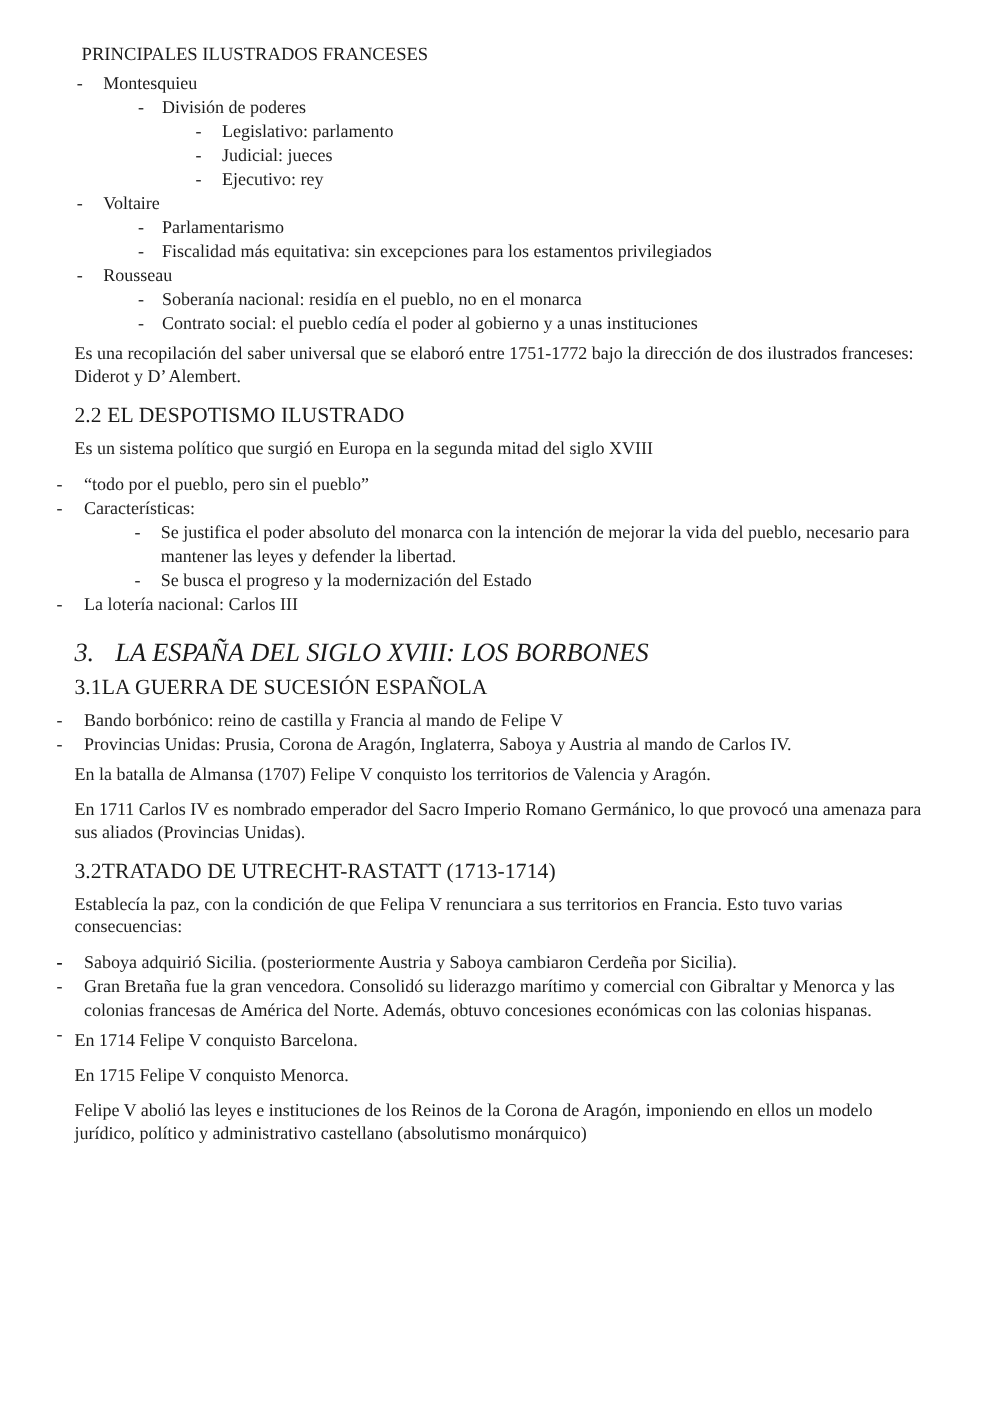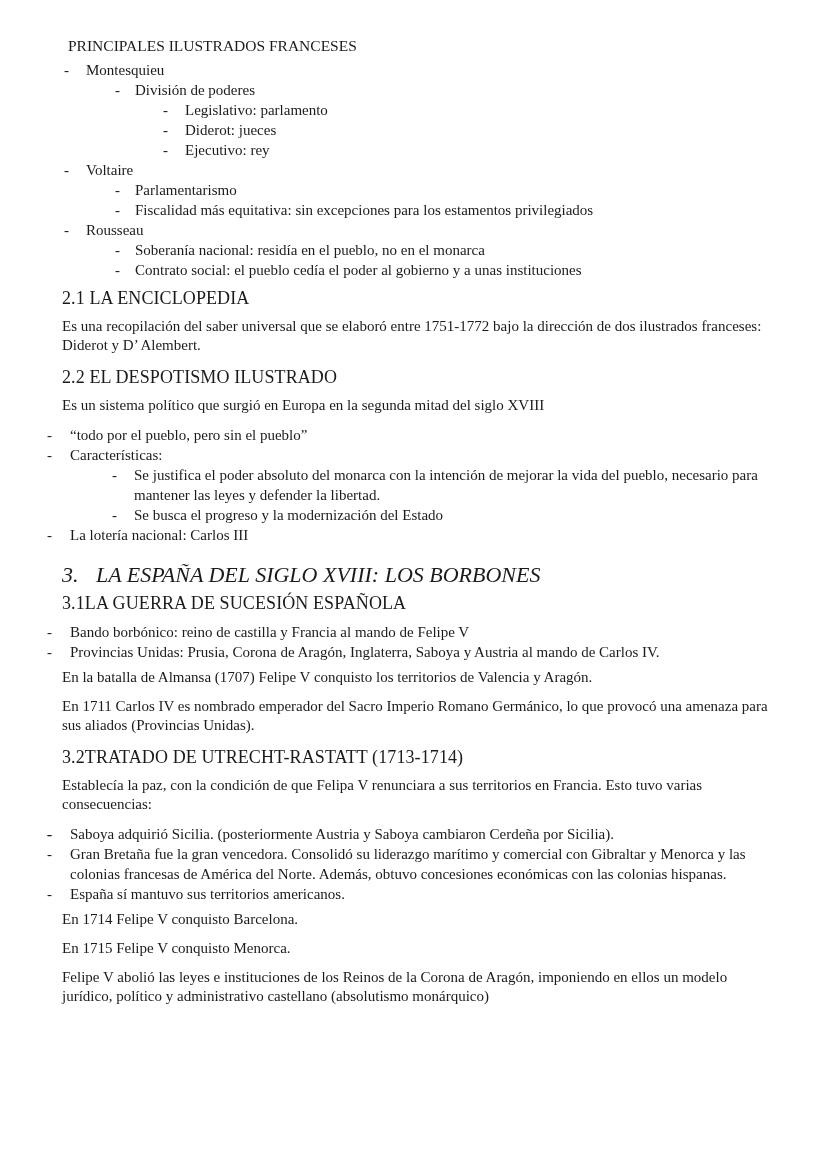--- a/index.html
+++ b/index.html
@@ -57,31 +57,30 @@
 <body>
 
 <div class="page">
 
   <div class="doc-title">PRINCIPALES ILUSTRADOS FRANCESES</div>
 
   <div class="list">
     <div class="li ia"><span class="mk">-</span><span>Montesquieu</span></div>
     <div class="li ib"><span class="mk">-</span><span>División de poderes</span></div>
     <div class="li ic"><span class="mk">-</span><span>Legislativo: parlamento</span></div>
-    <div class="li ic"><span class="mk">-</span><span>Diderot: jueces</span></div>
+    <div class="li ic"><span class="mk">-</span><span>Judicial: jueces</span></div>
     <div class="li ic"><span class="mk">-</span><span>Ejecutivo: rey</span></div>
     <div class="li ia"><span class="mk">-</span><span>Voltaire</span></div>
     <div class="li ib"><span class="mk">-</span><span>Parlamentarismo</span></div>
     <div class="li ib"><span class="mk">-</span><span>Fiscalidad más equitativa: sin excepciones para los estamentos privilegiados</span></div>
     <div class="li ia"><span class="mk">-</span><span>Rousseau</span></div>
     <div class="li ib"><span class="mk">-</span><span>Soberanía nacional: residía en el pueblo, no en el monarca</span></div>
     <div class="li ib"><span class="mk">-</span><span>Contrato social: el pueblo cedía el poder al gobierno y a unas instituciones</span></div>
   </div>
 
-  <h2 class="h2">2.1 LA ENCICLOPEDIA</h2>
   <p class="para">Es una recopilación del saber universal que se elaboró entre 1751-1772 bajo la dirección de dos ilustrados franceses: Diderot y D’ Alembert.</p>
 
   <h2 class="h2">2.2 EL DESPOTISMO ILUSTRADO</h2>
   <p class="para">Es un sistema político que surgió en Europa en la segunda mitad del siglo XVIII</p>
 
   <div class="list">
     <div class="li sa"><span class="mk">-</span><span>“todo por el pueblo, pero sin el pueblo”</span></div>
     <div class="li sa"><span class="mk">-</span><span>Características:</span></div>
     <div class="li sb"><span class="mk">-</span><span>Se justifica el poder absoluto del monarca con la intención de mejorar la vida del pueblo, necesario para mantener las leyes y defender la libertad.</span></div>
     <div class="li sb"><span class="mk">-</span><span>Se busca el progreso y la modernización del Estado</span></div>
@@ -100,21 +99,21 @@
   <p class="para">En la batalla de Almansa (1707) Felipe V conquisto los territorios de Valencia y Aragón.</p>
   <p class="para">En 1711 Carlos IV es nombrado emperador del Sacro Imperio Romano Germánico, lo que provocó una amenaza para sus aliados (Provincias Unidas).</p>
 
   <h2 class="h2">3.2TRATADO DE UTRECHT-RASTATT (1713-1714)</h2>
   <p class="para">Establecía la paz, con la condición de que Felipa V renunciara a sus territorios en Francia. Esto tuvo varias consecuencias:</p>
 
   <div class="list">
     <div class="li sa"><span class="mk">-</span></div>
     <div class="li sa"><span class="mk">-</span><span>Saboya adquirió Sicilia. (posteriormente Austria y Saboya cambiaron Cerdeña por Sicilia).</span></div>
     <div class="li sa"><span class="mk">-</span><span>Gran Bretaña fue la gran vencedora. Consolidó su liderazgo marítimo y comercial con Gibraltar y Menorca y las colonias francesas de América del Norte. Además, obtuvo concesiones económicas con las colonias hispanas.</span></div>
-    <div class="li sa"><span class="mk">-</span><span>España sí mantuvo sus territorios americanos.</span></div>
+    <div class="li sa"><span class="mk">-</span></div>
   </div>
 
   <p class="para">En 1714 Felipe V conquisto Barcelona.</p>
   <p class="para">En 1715 Felipe V conquisto Menorca.</p>
 
   <p class="para">Felipe V abolió las leyes e instituciones de los Reinos de la Corona de Aragón, imponiendo en ellos un modelo jurídico, político y administrativo castellano (absolutismo monárquico)</p>
 
 </div>
 
 </body></html>

